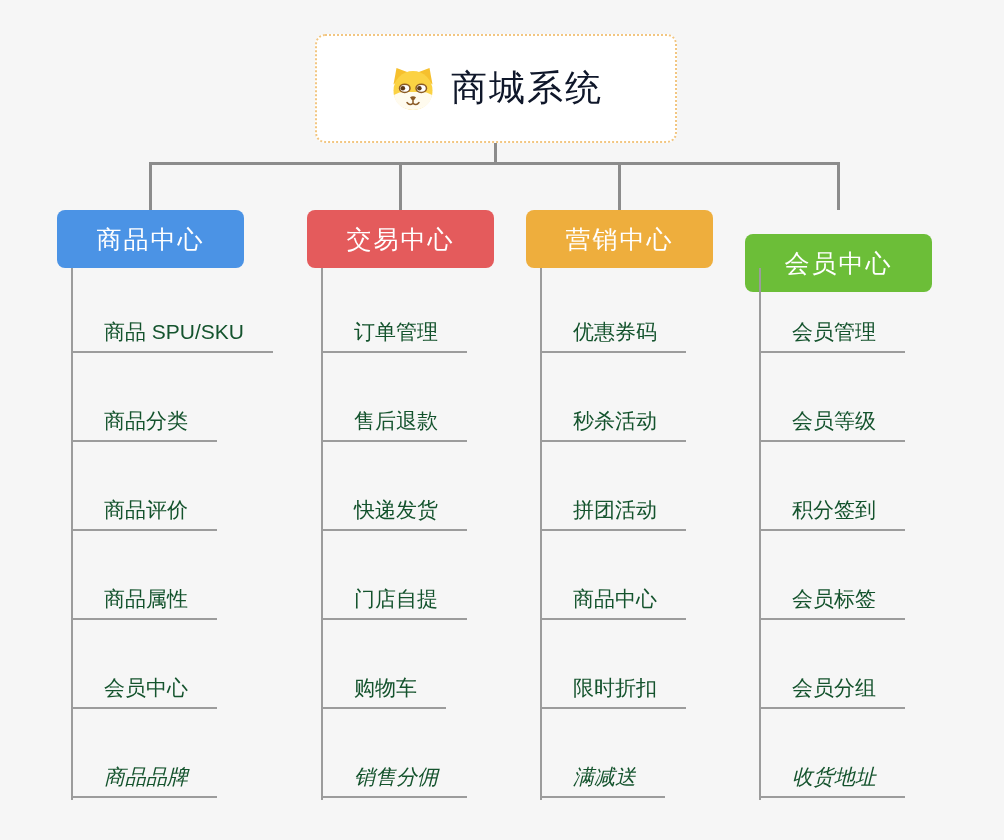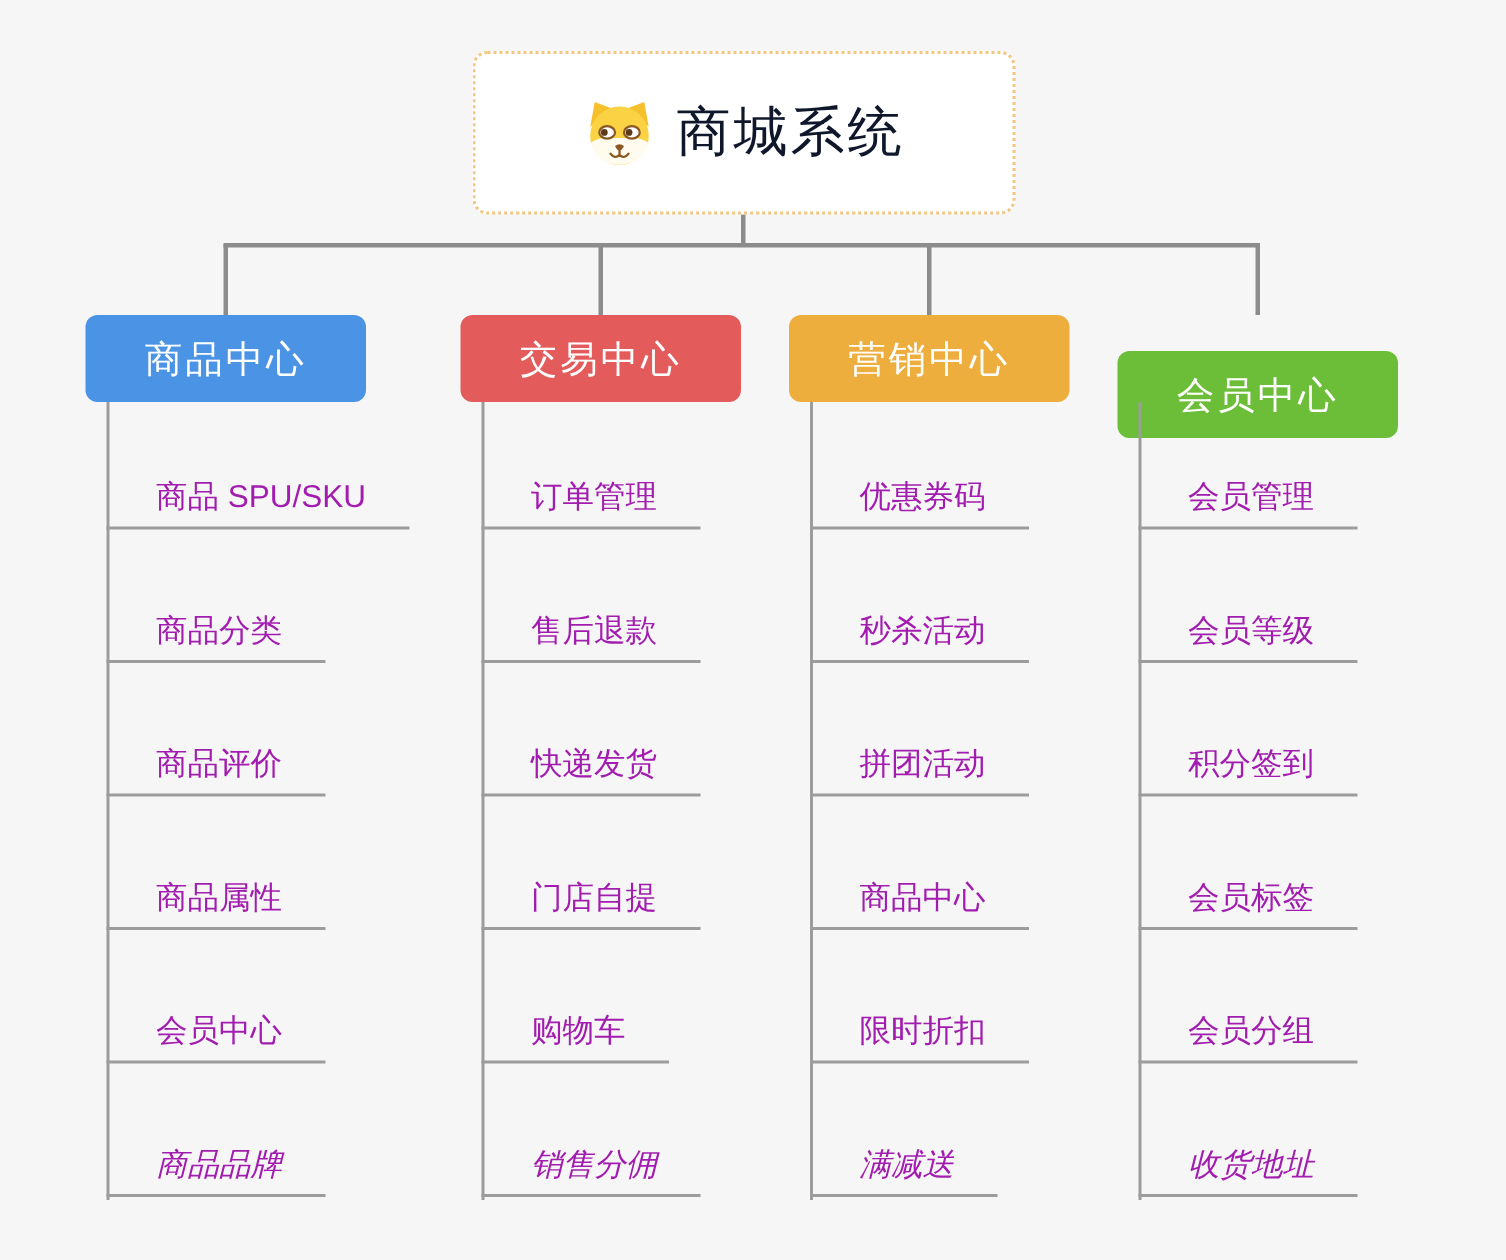--- a/index.html
+++ b/index.html
@@ -34,21 +34,21 @@
 
   
   .spine { position:absolute; top:268px; width:2px; height:532px; background:#9c9c9c; }
   .spine-1 { left:71px; } .spine-2 { left:321px; } .spine-3 { left:540px; } .spine-4 { left:759px; }
 
   
   .col { position:absolute; top:0; }
   .col-1 { left:71px; } .col-2 { left:321px; } .col-3 { left:540px; } .col-4 { left:759px; }
   .leaf {
     position:absolute; left:0; white-space:nowrap;
-    font-size:21px; line-height:25px; color:#a21caf;
+    font-size:21px; line-height:25px; color:#14532d;
     padding:4px 29px 7px 33px; border-bottom:2px solid #9c9c9c;
   }
   .leaf:nth-child(1) { top:315px; } .leaf:nth-child(2) { top:404px; }
   .leaf:nth-child(3) { top:493px; } .leaf:nth-child(4) { top:582px; }
   .leaf:nth-child(5) { top:671px; } .leaf:nth-child(6) { top:760px;font-style:italic; }
 </style>
 </head>
 <body>
 
 <div class="stage">

